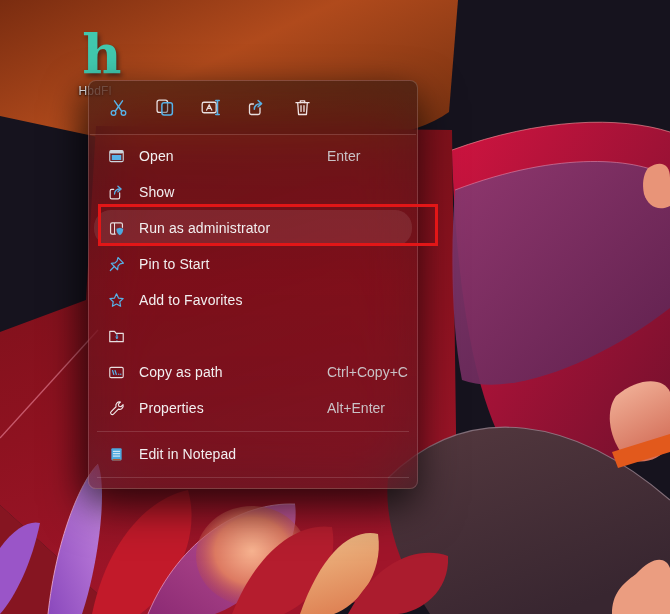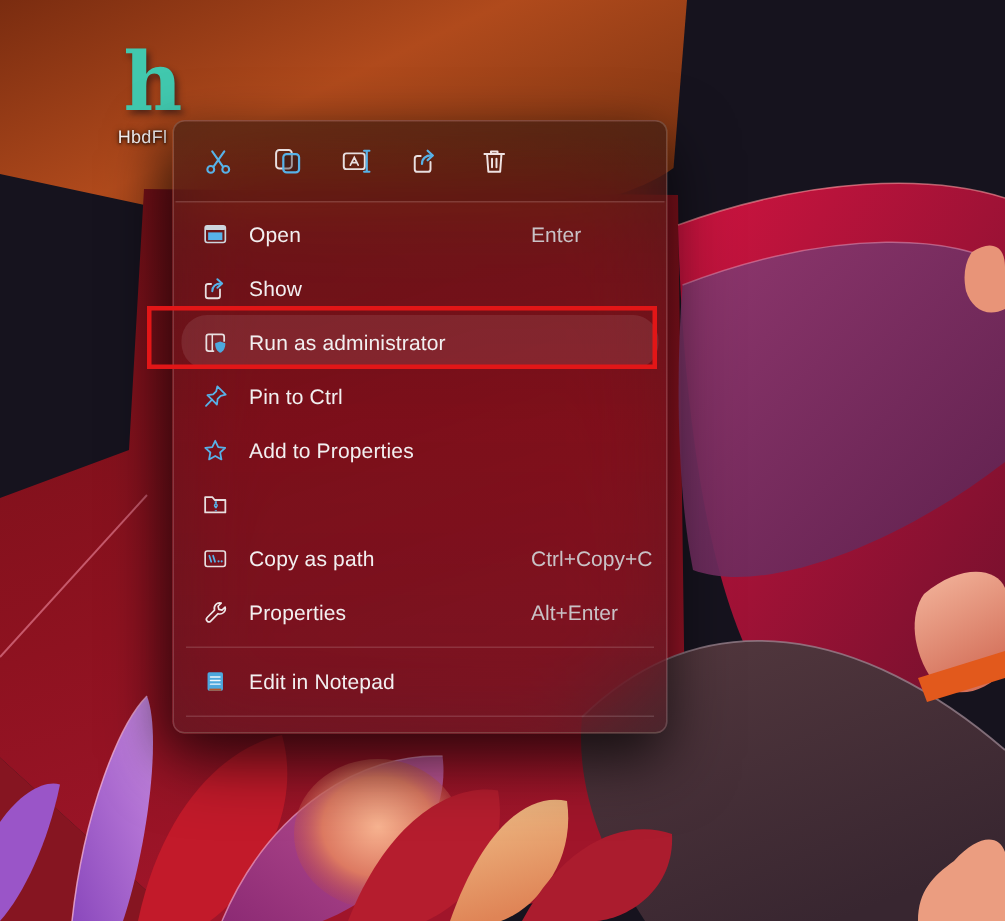--- a/index.html
+++ b/index.html
@@ -18,21 +18,21 @@
     text-shadow:2px 3px 4px rgba(20,12,22,.55);
     margin-left:14px;
   }
   .desktop-icon .label{
     margin-top:4px;font-size:12px;color:#f4f2f4;letter-spacing:.2px;
     text-shadow:0 1px 2px rgba(0,0,0,.9),0 0 4px rgba(0,0,0,.6);
   }
 
   
   .context-menu{
-    position:absolute;left:115px;top:80px;width:330px;box-sizing:border-box;
+    position:absolute;left:88px;top:80px;width:330px;box-sizing:border-box;
     border-radius:8px;border:1px solid rgba(255,255,255,.16);
     background:linear-gradient(180deg,rgba(64,36,26,.62) 0%,rgba(72,28,26,.58) 13%,rgba(86,22,28,.52) 50%,rgba(70,28,34,.56) 100%);
     -webkit-backdrop-filter:blur(28px) saturate(135%);
     backdrop-filter:blur(28px) saturate(135%);
     box-shadow:0 18px 45px rgba(0,0,0,.55),-8px 10px 30px rgba(0,0,0,.35);
     color:#f2eff0;z-index:2;
   }
   .icon-bar{
     height:53px;display:flex;align-items:center;
     padding:0 0 0 18px;gap:24px;
@@ -232,30 +232,30 @@
       <span class="lbl">Run as administrator</span>
     </div>
 
     <div class="item">
       <span class="ic">
         <svg viewBox="0 0 24 24" fill="none" stroke="#57b2e8" stroke-width="1.5" stroke-linecap="round" stroke-linejoin="round">
           <path d="M13.8 3.2 L20.8 10.2 L16.6 11.2 L14 13.8 L13.4 18.6 L9.3 14.5 L5.4 10.6 L10.2 10 L12.8 7.4 Z"></path>
           <path d="M9.3 14.5 L4.2 19.6"></path>
         </svg>
       </span>
-      <span class="lbl">Pin to Ctrl</span>
+      <span class="lbl">Pin to Start</span>
     </div>
 
     <div class="item">
       <span class="ic">
         <svg viewBox="0 0 24 24" fill="none" stroke="#57b2e8" stroke-width="1.5" stroke-linejoin="round">
           <path d="M12 3.6 L14.5 8.9 L20.4 9.6 L16.1 13.5 L17.2 19.3 L12 16.4 L6.8 19.3 L7.9 13.5 L3.6 9.6 L9.5 8.9 Z"></path>
         </svg>
       </span>
-      <span class="lbl">Add to Properties</span>
+      <span class="lbl">Add to Favorites</span>
     </div>
 
     <div class="item">
       <span class="ic">
         <svg viewBox="0 0 24 24" fill="none">
           <path d="M3.5 18.5 V5.5 h6 l2 2.5 h9 v10.5 Z" stroke="#e8dfe0" stroke-width="1.5" stroke-linejoin="round"></path>
           <path d="M12.5 9 v8.5" stroke="#57b2e8" stroke-width="1.8" stroke-dasharray="2.2 1.6"></path>
           <circle cx="12.5" cy="12.6" r="1.2" stroke="#57b2e8" stroke-width="1.1"></circle>
         </svg>
       </span>

